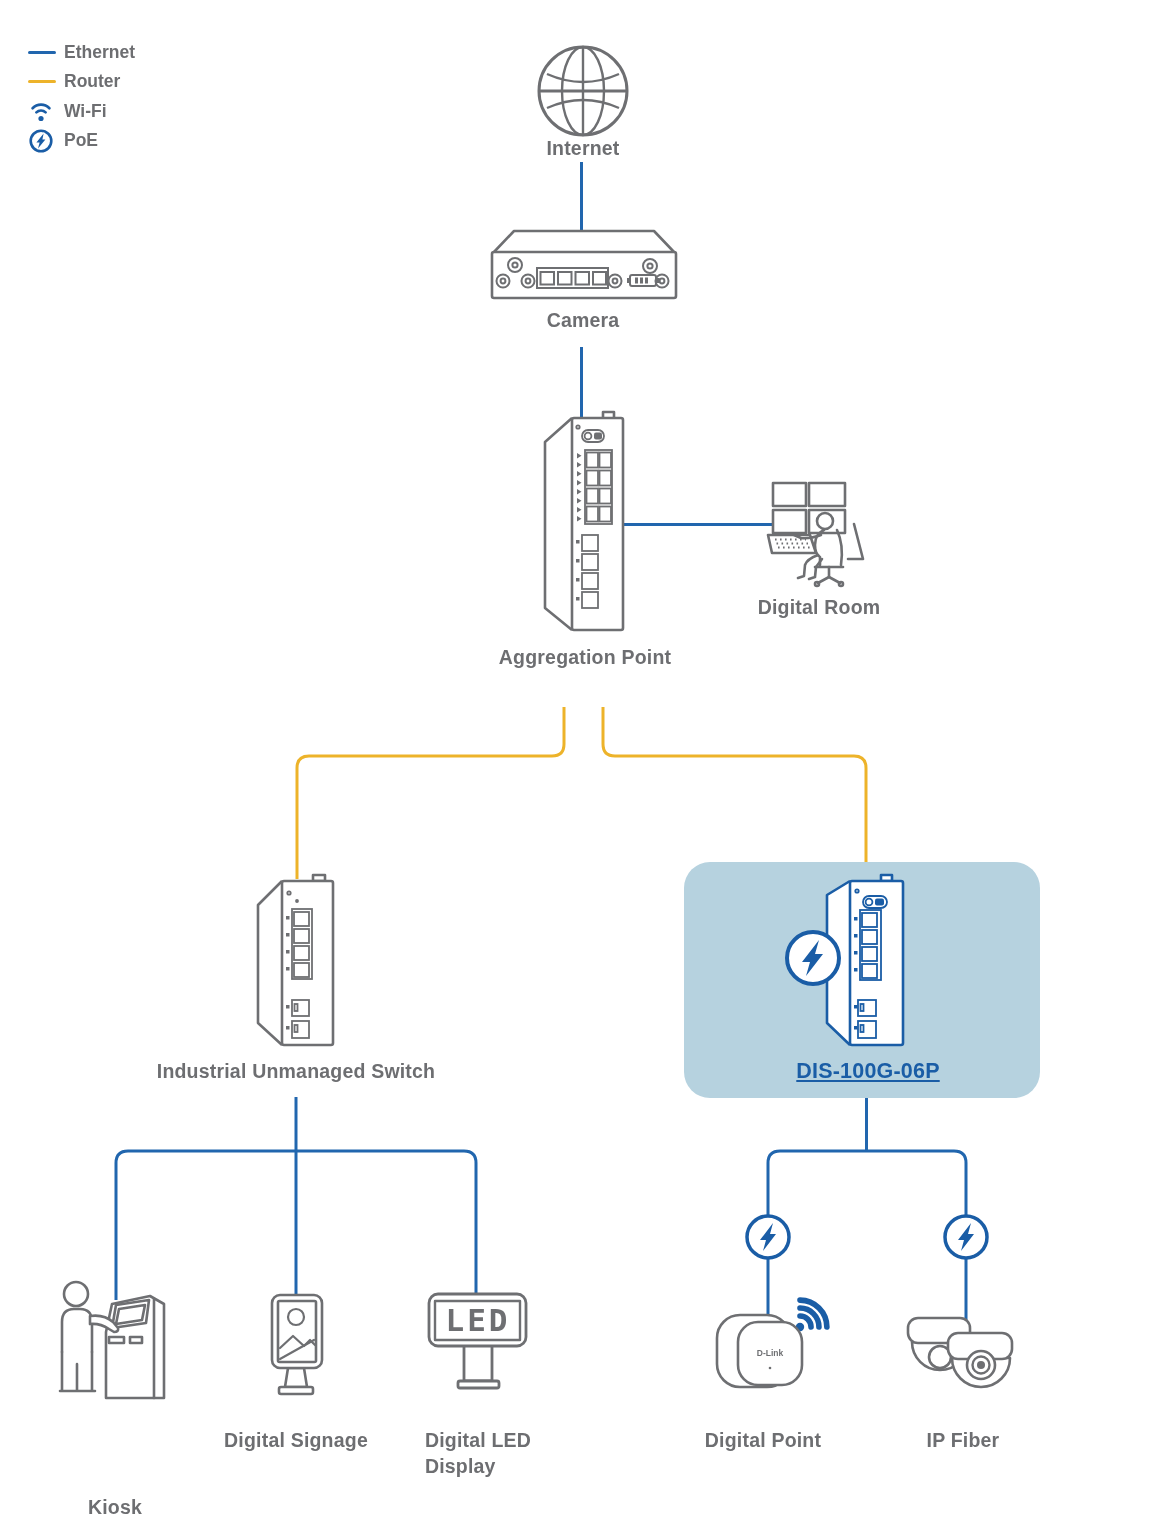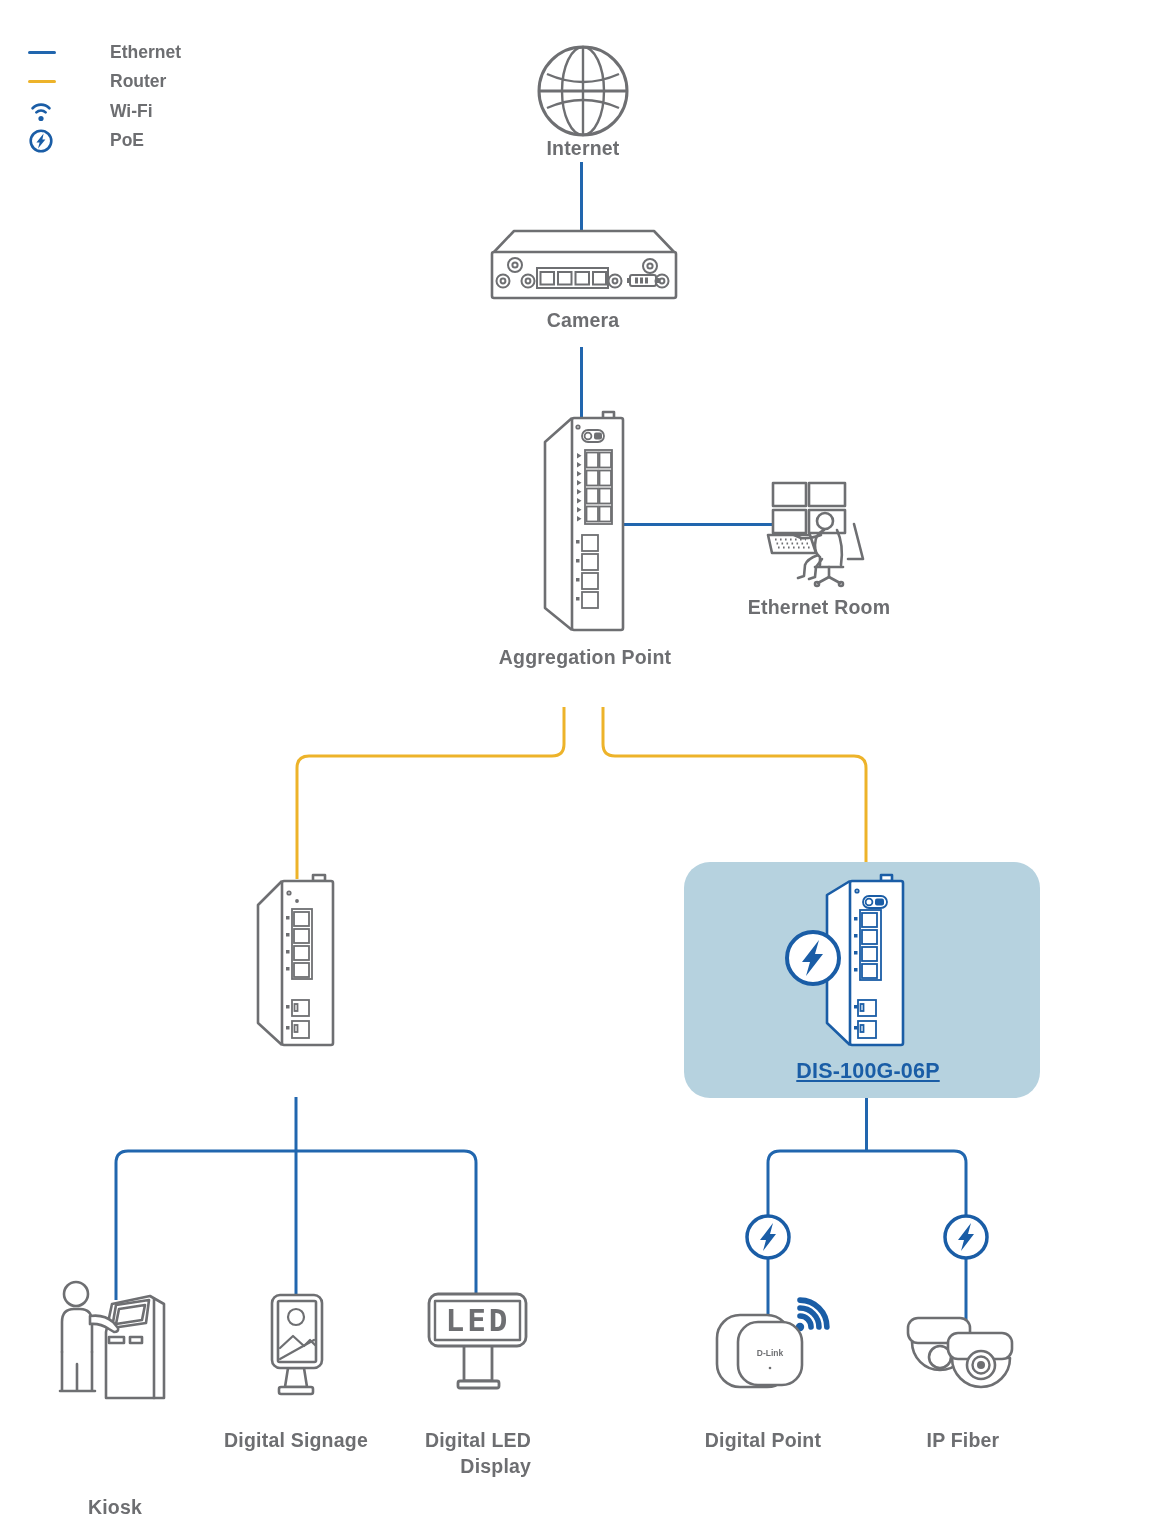--- a/index.html
+++ b/index.html
@@ -9,26 +9,26 @@
     --label-color:#6D6E71;
     --accent-color:#1A5DA6;
     --highlight-color:#B6D2DF;
     --background-color:#FFFFFF;
   }
   html,body{margin:0;padding:0;background:var(--background-color);}
   .canvas{position:relative;width:1160px;height:1520px;background:var(--background-color);
           overflow:hidden;font-family:"Liberation Sans",sans-serif;}
   .abs{position:absolute;}
   .node-label{position:absolute;transform:translateX(-50%);font-size:19.5px;font-weight:700;
-              color:var(--label-color);white-space:pre-line;text-align:right;letter-spacing:.2px;line-height:26px;}
+              color:var(--label-color);white-space:pre-line;text-align:left;letter-spacing:.2px;line-height:26px;}
   .node-label.accent{color:var(--accent-color);font-size:21.5px;text-decoration:underline;}
   .legend{position:absolute;left:28px;top:40px;display:flex;flex-direction:column;gap:5px;}
   .legend-row{display:flex;align-items:center;height:24.5px;}
   .legend-icon{width:30px;display:flex;align-items:center;margin-right:6px;}
-  .legend-label{font-size:17.5px;font-weight:700;color:var(--label-color);margin-left:46px;}
+  .legend-label{font-size:17.5px;font-weight:700;color:var(--label-color);}
   .swatch{width:28px;height:3.4px;border-radius:2px;}
   .swatch.ethernet{background:var(--ethernet-color);}
   .swatch.fiber{background:var(--fiber-color);}
   .highlight-box{position:absolute;left:684px;top:862px;width:356px;height:236px;border-radius:26px;
                  background:var(--highlight-color);}
   .conn{fill:none;stroke-width:3;}
   .conn.ethernet{stroke:var(--ethernet-color);}
   .conn.fiber{stroke:var(--fiber-color);}
   
   .o{stroke:var(--outline-color);fill:#fff;}
@@ -317,21 +317,22 @@
       <rect x="46" y="20" width="64" height="26" rx="10"></rect>
       <circle cx="79" cy="52" r="14"></circle>
       <circle cx="79" cy="52" r="8.5" fill="none" stroke-width="2.4"></circle>
       <circle class="of" cx="79" cy="52" r="4"></circle>
     </g>
   </svg>
 
   <div class="node-label" style="left:583px;top:135px;z-index:3">Internet</div>
   <div class="node-label" style="left:583px;top:307px;z-index:3">Camera</div>
   <div class="node-label" style="left:585px;top:644px;z-index:3">Aggregation Point</div>
-  <div class="node-label" style="left:819px;top:594px;z-index:3">Ethernet Room</div>
+  <div class="node-label" style="left:819px;top:594px;z-index:3">Digital Room</div>
+  <div class="node-label" style="left:296px;top:1058px;z-index:3">Industrial Unmanaged Switch</div>
   <div class="node-label accent" style="left:868px;top:1058px;z-index:3">DIS-100G-06P</div>
   <div class="node-label" style="left:115px;top:1494px;z-index:3">Kiosk</div>
   <div class="node-label" style="left:296px;top:1427px;z-index:3">Digital Signage</div>
   <div class="node-label" style="left:478px;top:1427px;z-index:3">Digital LED
 Display</div>
   <div class="node-label" style="left:763px;top:1427px;z-index:3">Digital Point</div>
   <div class="node-label" style="left:963px;top:1427px;z-index:3">IP Fiber</div>
 
   <div class="legend">
     <div class="legend-row">

